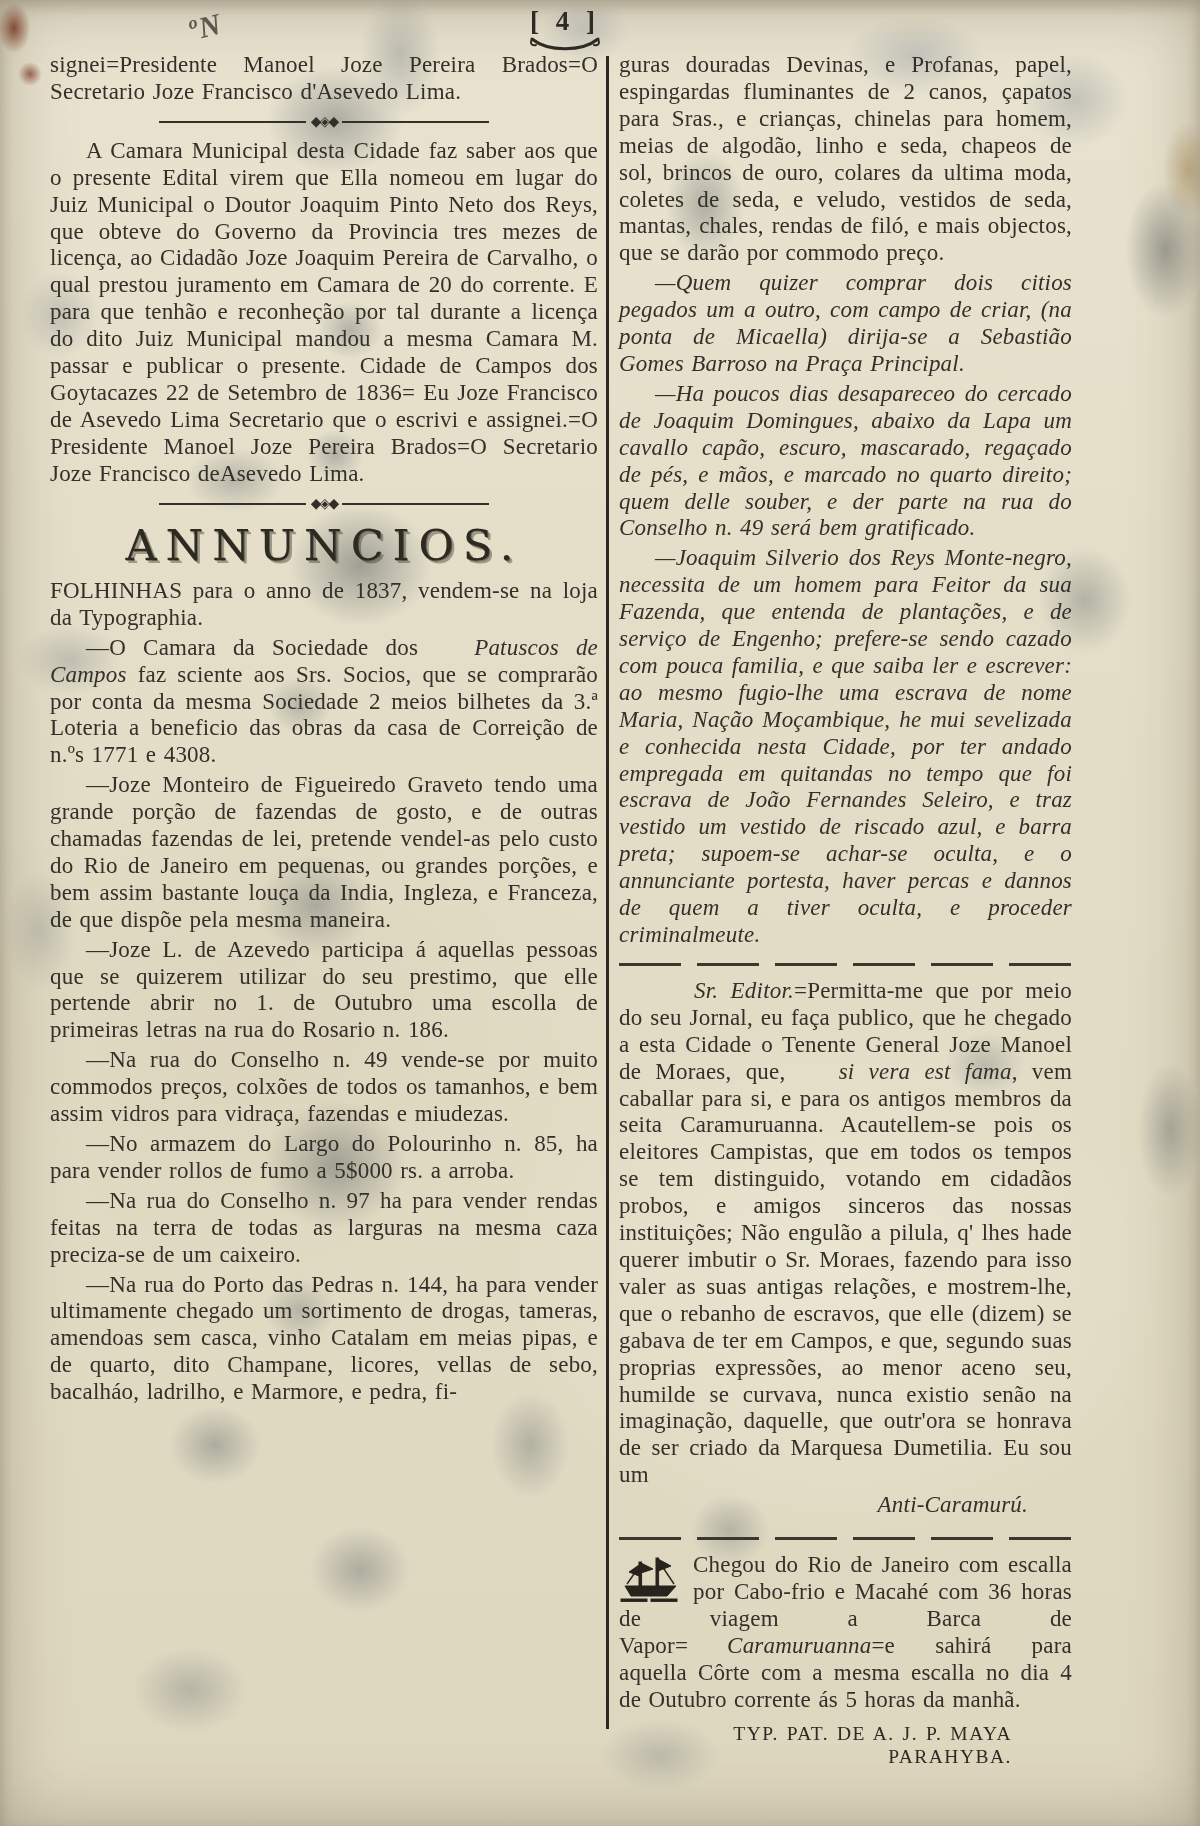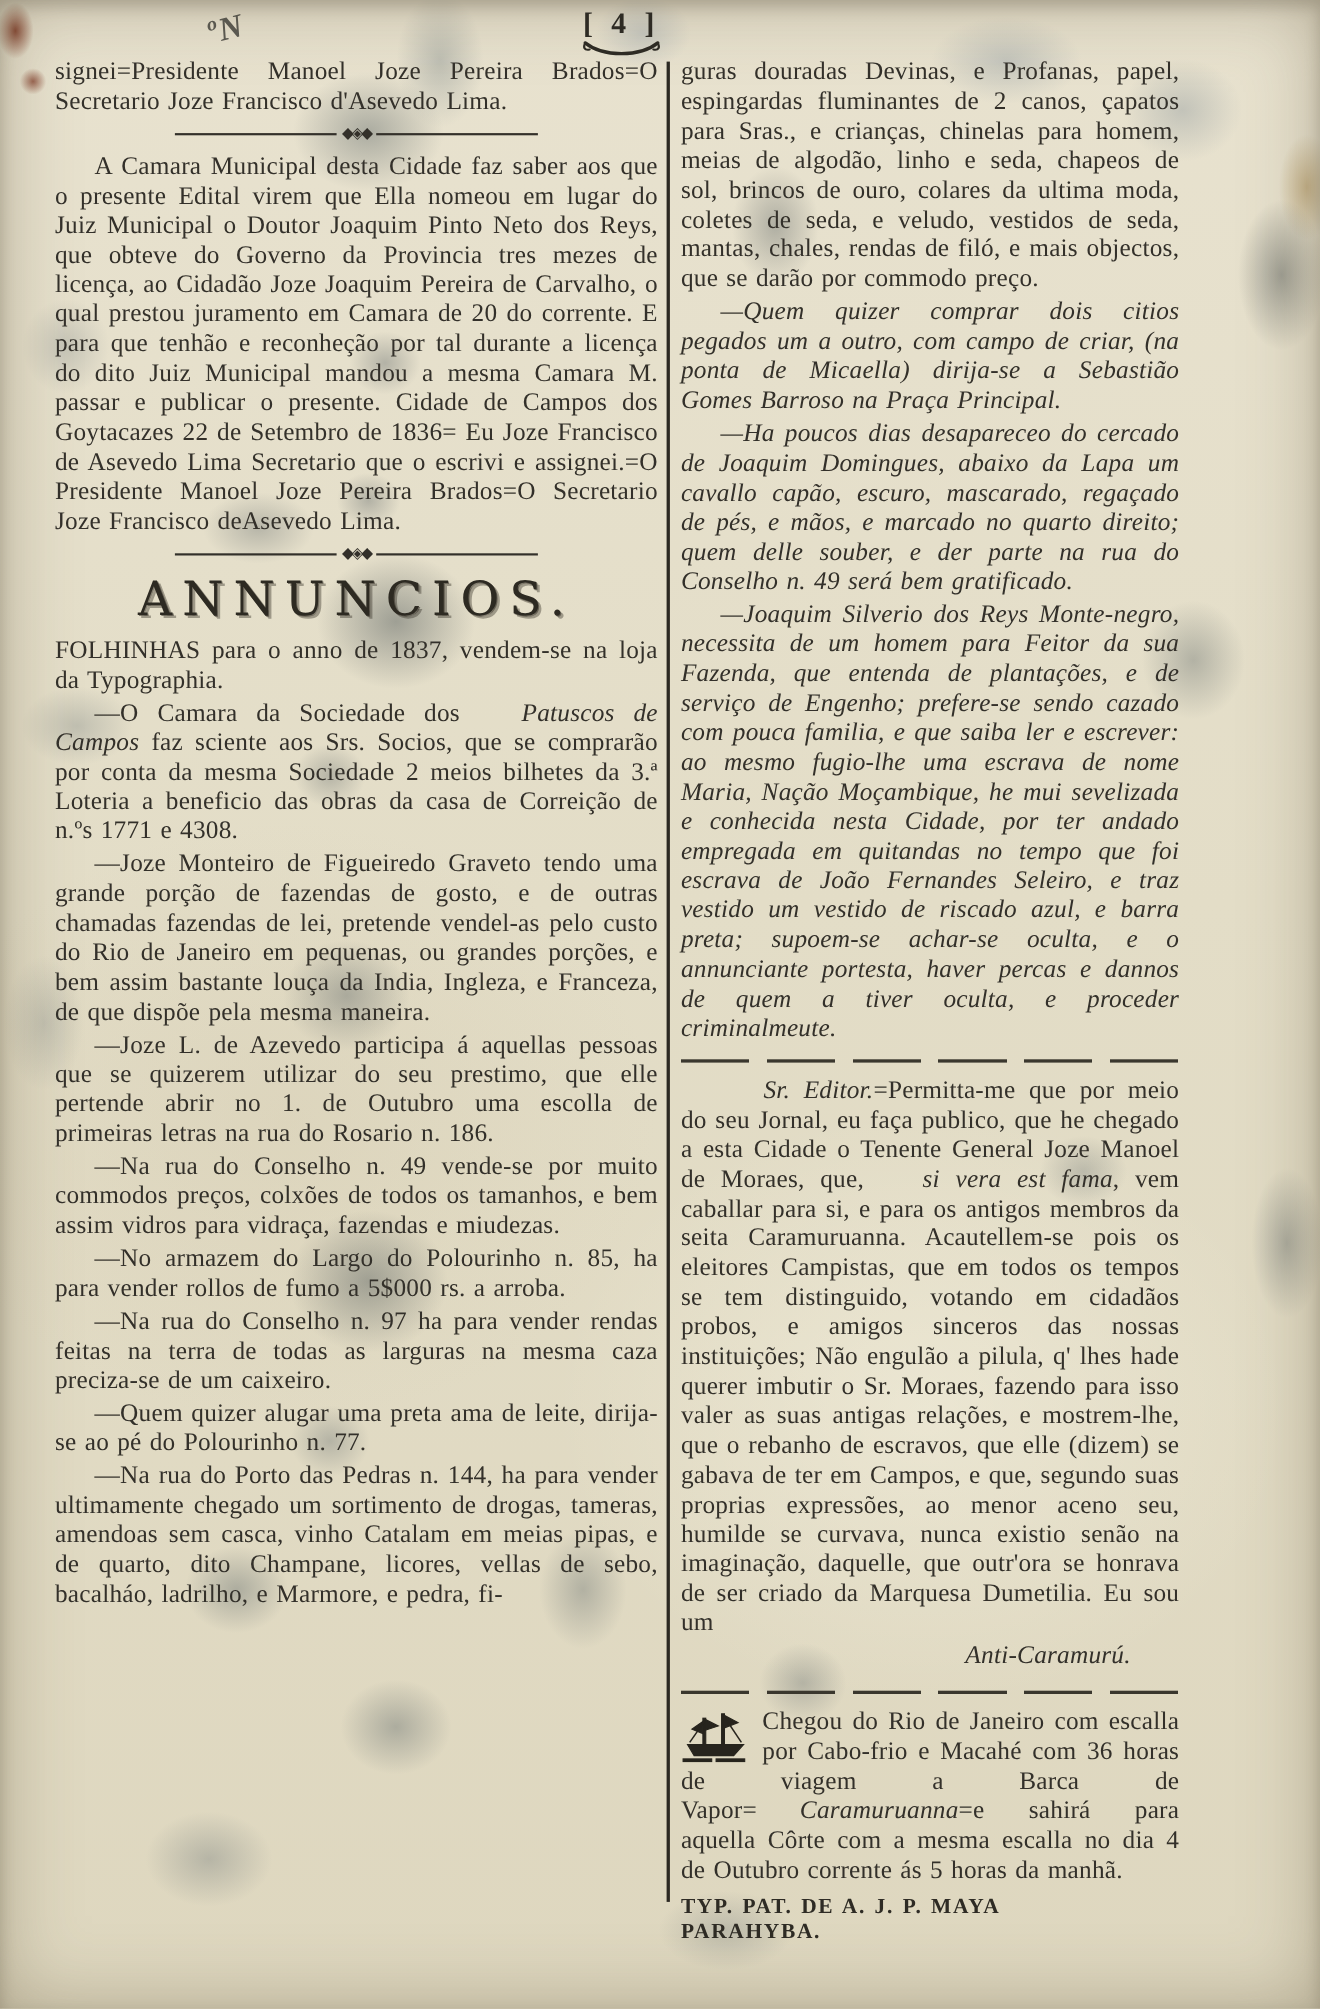--- a/index.html
+++ b/index.html
@@ -71,21 +71,21 @@
     margin:4px 0 8px;
   }
   .orn{display:flex;align-items:center;width:330px;margin:9px auto 9px;}
   .orn .l{flex:1;height:2px;background:#33302a;}
   .orn .g{padding:0 5px;font-size:14px;letter-spacing:-2px;color:#33302a;line-height:1;}
   .dashed{
     height:3px;margin:14px 0 12px;
     background-image:repeating-linear-gradient(90deg,#3a372e 0 62px, rgba(0,0,0,0) 62px 78px);
   }
   p.sig{margin:0 44px 18px 0;text-align:right;font-style:italic;}
-  p.imprint{margin:10px 60px 0 0;text-align:left;font-weight:bold;font-size:19.5px;letter-spacing:1.5px;color:#2e2b24;}
+  p.imprint{margin:10px 60px 0 0;text-align:right;font-weight:normal;font-size:19.5px;letter-spacing:1.5px;color:#2e2b24;}
   .ship-par svg{float:left;margin:4px 12px 0 0;}
 </style>
 </head>
 <body>
 
 <div class="page">
   <div class="handwritten">ºN</div>
   <div class="pagenum-wrap">
     <span class="pageno">[ 4 ]</span>
     <svg class="flourish" width="74" height="18" viewBox="0 0 74 18">
@@ -109,21 +109,20 @@
           <span class="l"></span>
         </div>
         <div class="annuncios">ANNUNCIOS.</div>
         <p class="par"><span>FOLHINHAS para o anno de 1837, vendem-se na loja da Typographia.</span></p>
         <p class="par indent"><span>—O Camara da Sociedade dos </span><em>Patuscos de Campos</em><span> faz sciente aos Srs. Socios, que se comprarão por conta da mesma Sociedade 2 meios bilhetes da 3.ª Loteria a beneficio das obras da casa de Correição de n.ºs 1771 e 4308.</span></p>
         <p class="par indent"><span>—Joze Monteiro de Figueiredo Graveto tendo uma grande porção de fazendas de gosto, e de outras chamadas fazendas de lei, pretende vendel-as pelo custo do Rio de Janeiro em pequenas, ou grandes porções, e bem assim bastante louça da India, Ingleza, e Franceza, de que dispõe pela mesma maneira.</span></p>
         <p class="par indent"><span>—Joze L. de Azevedo participa á aquellas pessoas que se quizerem utilizar do seu prestimo, que elle pertende abrir no 1. de Outubro uma escolla de primeiras letras na rua do Rosario n. 186.</span></p>
         <p class="par indent"><span>—Na rua do Conselho n. 49 vende-se por muito commodos preços, colxões de todos os tamanhos, e bem assim vidros para vidraça, fazendas e miudezas.</span></p>
         <p class="par indent"><span>—No armazem do Largo do Polourinho n. 85, ha para vender rollos de fumo a 5$000 rs. a arroba.</span></p>
         <p class="par indent"><span>—Na rua do Conselho n. 97 ha para vender rendas feitas na terra de todas as larguras na mesma caza preciza-se de um caixeiro.</span></p>
-        <p class="par indent"><span>—Quem quizer alugar uma preta ama de leite, dirija-se ao pé do Polourinho n. 77.</span></p>
         <p class="par indent"><span>—Na rua do Porto das Pedras n. 144, ha para vender ultimamente chegado um sortimento de drogas, tameras, amendoas sem casca, vinho Catalam em meias pipas, e de quarto, dito Champane, licores, vellas de sebo, bacalháo, ladrilho, e Marmore, e pedra, fi-</span></p>
       </div>
     <div class="colrule"></div>
     <div class="col col-right" id="right-col">
         <p class="par"><span>guras douradas Devinas, e Profanas, papel, espingardas fluminantes de 2 canos, çapatos para Sras., e crianças, chinelas para homem, meias de algodão, linho e seda, chapeos de sol, brincos de ouro, colares da ultima moda, coletes de seda, e veludo, vestidos de seda, mantas, chales, rendas de filó, e mais objectos, que se darão por commodo preço.</span></p>
         <p class="par indent it"><span>—Quem quizer comprar dois citios pegados um a outro, com campo de criar, (na ponta de Micaella) dirija-se a Sebastião Gomes Barroso na Praça Principal.</span></p>
         <p class="par indent it"><span>—Ha poucos dias desapareceo do cercado de Joaquim Domingues, abaixo da Lapa um cavallo capão, escuro, mascarado, regaçado de pés, e mãos, e marcado no quarto direito; quem delle souber, e der parte na rua do Conselho n. 49 será bem gratificado.</span></p>
         <p class="par indent it"><span>—Joaquim Silverio dos Reys Monte-negro, necessita de um homem para Feitor da sua Fazenda, que entenda de plantações, e de serviço de Engenho; prefere-se sendo cazado com pouca familia, e que saiba ler e escrever: ao mesmo fugio-lhe uma escrava de nome Maria, Nação Moçambique, he mui sevelizada e conhecida nesta Cidade, por ter andado empregada em quitandas no tempo que foi escrava de João Fernandes Seleiro, e traz vestido um vestido de riscado azul, e barra preta; supoem-se achar-se oculta, e o annunciante portesta, haver percas e dannos de quem a tiver oculta, e proceder criminalmeute.</span></p>
         <div class="dashed"></div>
         <p class="par indent"><em>Sr. Editor.</em><span>=Permitta-me que por meio do seu Jornal, eu faça publico, que he chegado a esta Cidade o Tenente General Joze Manoel de Moraes, que, </span><em>si vera est fama</em><span>, vem caballar para si, e para os antigos membros da seita Caramuruanna. Acautellem-se pois os eleitores Campistas, que em todos os tempos se tem distinguido, votando em cidadãos probos, e amigos sinceros das nossas instituições; Não engulão a pilula, q' lhes hade querer imbutir o Sr. Moraes, fazendo para isso valer as suas antigas relações, e mostrem-lhe, que o rebanho de escravos, que elle (dizem) se gabava de ter em Campos, e que, segundo suas proprias expressões, ao menor aceno seu, humilde se curvava, nunca existio senão na imaginação, daquelle, que outr'ora se honrava de ser criado da Marquesa Dumetilia.  Eu sou um</span></p>

